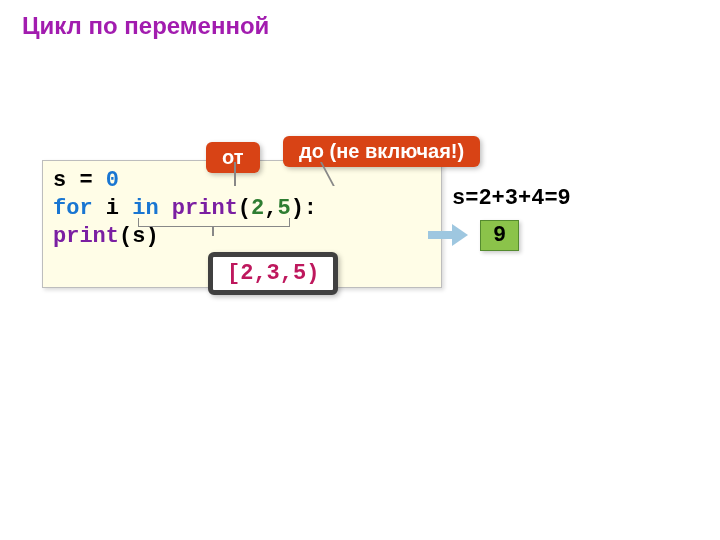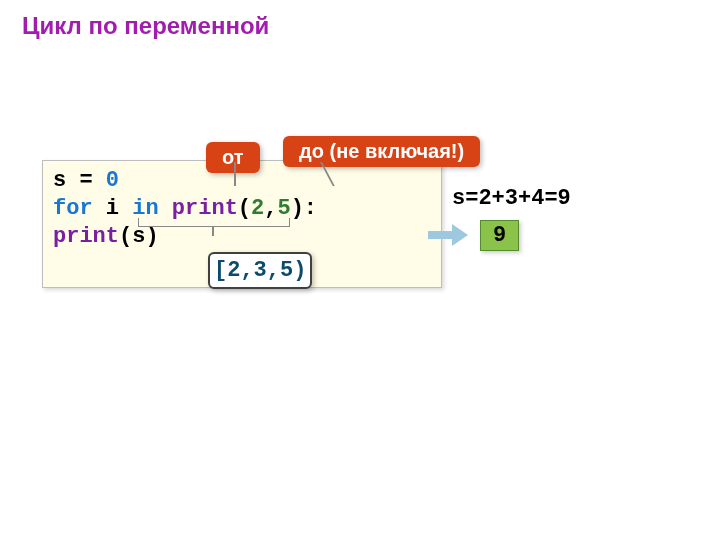--- a/index.html
+++ b/index.html
@@ -54,26 +54,26 @@
   }
   .callout-red {
     background: #d84315;
     color: #fff;
     font-weight: bold;
     font-size: 20px;
     padding: 4px 16px;
   }
   .callout-white {
     background: #fff;
-    border: 2px solid #404040;
-    color: #0c4a6e;
+    border: 5px solid #404040;
+    color: #be185d;
     font-family: "Courier New", monospace;
     font-weight: bold;
     font-size: 22px;
-    padding: 4px 4px;
+    padding: 4px 14px;
   }
   
   .tail {
     position: absolute;
     width: 2px;
     background: #888;
   }
   
   .bracket {
     position: absolute;

